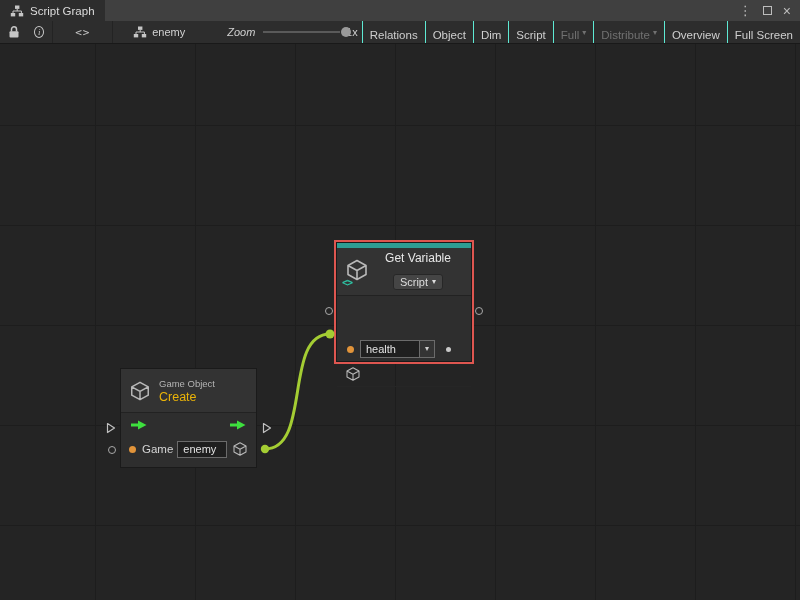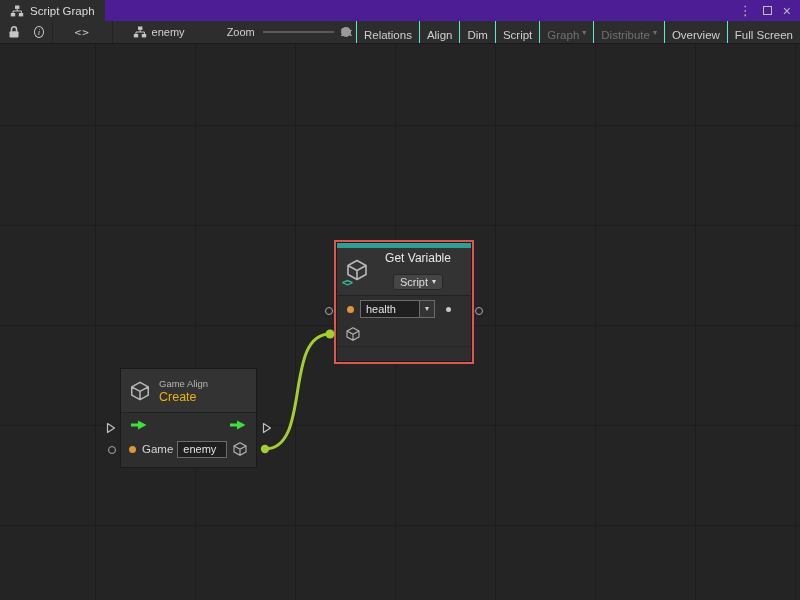--- a/index.html
+++ b/index.html
@@ -6,21 +6,21 @@
   html, body {
     width: 800px; height: 600px; overflow: hidden;
     background: var(--canvas-bg, #242424);
     font-family: "Liberation Sans", sans-serif;
     position: relative;
   }
 
   
   #titlebar {
     position: absolute; top: 0; left: 0; right: 0; height: 21px;
-    background: #4c1d95; display: flex; align-items: stretch; z-index: 5;
+    background: #404040; display: flex; align-items: stretch; z-index: 5;
   }
   .tab {
     display: flex; align-items: center; gap: 6px; padding: 0 10px;
     background: var(--panel-bg, #2d2d2d); color: #dcdcdc; font-size: 11.5px;
   }
   .gicon { width: 14px; height: 12px; }
   .gicon rect { fill: #c6c6c6; }
   .gicon .gline { stroke: #c6c6c6; fill: none; stroke-width: 1; }
   .titlebar-right {
     margin-left: auto; display: flex; align-items: center; gap: 11px;
@@ -45,21 +45,21 @@
     display: inline-flex; align-items: center; justify-content: center;
     font-family: "Liberation Serif", serif; font-style: italic; font-size: 9px;
     color: #c6c6c6; margin: 0 8px;
   }
   .tsep { width: 1px; align-self: stretch; background: #232323; }
   .code-seg {
     font-family: "DejaVu Sans Mono", monospace; font-size: 11px; color: #c9c9c9;
     padding: 0 22px; letter-spacing: 1px;
   }
   .graph-ref { display: flex; align-items: center; gap: 5px; padding: 0 14px 0 20px; color: #d2d2d2; }
-  .zoom-label { margin-left: 28px; color: #cfcfcf; }
+  .zoom-label { margin-left: 28px; color: #cfcfcf; font-style: italic; }
   .slider { position: relative; width: 92px; height: 12px; margin: 0 6px 0 8px; }
   .slider-track { position: absolute; left: 0; right: 0; top: 5px; height: 2px; background: #5a5a5a; }
   .slider-handle {
     position: absolute; top: 1px; left: 78px; width: 10px; height: 10px;
     background: #9a9a9a; border-radius: 50%;
   }
   .zoom-val { color: #cfcfcf; margin-right: 4px; }
   .tb-buttons { margin-left: auto; display: flex; height: 100%; }
   .tbtn {
     display: flex; align-items: flex-start; gap: 3px; padding: 8px 7px;
@@ -97,21 +97,21 @@
     font-family: "DejaVu Sans Mono", monospace; font-weight: bold; font-size: 10px;
     color: var(--teal-code, #2ec4a5); letter-spacing: -1px;
   }
   .gv-head-col { flex: 1; display: flex; flex-direction: column; align-items: center; gap: 9px; }
   .gv-title { font-size: 12px; color: #e8e8e8; }
   .dropdown {
     display: flex; align-items: center; gap: 4px; height: 16px; padding: 0 6px;
     background: #454545; border: 1px solid #272727; border-radius: 3px;
     font-size: 11px; color: #dddddd;
   }
-  .gv-row1 { height: 26px; display: flex; align-items: center; padding: 0 10px; gap: 6px; }
+  .gv-row1 { height: 26px; display: flex; align-items: center; padding: 0 10px; gap: 6px; margin-top: 40px; }
   .gv-row2 { height: 24px; display: flex; align-items: center; padding: 0 8px; }
   .gv-row2 svg { width: 16px; height: 16px; }
   .gv-footer { height: 14px; border-top: 1px solid #262626; }
   .dot { border-radius: 50%; flex: 0 0 auto; }
   .dot.orange { width: 7px; height: 7px; background: var(--value-orange, #e2943a); }
   .dot.out { width: 5px; height: 5px; background: #c9c9c9; margin-left: auto; margin-right: 10px; }
   .combo { display: flex; height: 18px; border: 1px solid #6b6b6b; background: #1f1f1f; }
   .combo-text { width: 58px; padding: 0 5px; font-size: 11px; color: #e2e2e2;
     display: flex; align-items: center; }
   .combo-btn { width: 15px; display: flex; align-items: center; justify-content: center;
@@ -196,30 +196,30 @@
     <div class="slider-track"></div>
     <div class="slider-handle"></div>
   </div>
   <span class="zoom-val">1x</span>
 
   <div class="tb-buttons">
     <div class="tbtn">
       <span>Relations</span>
     </div>
     <div class="tbtn">
-      <span>Align</span>
+      <span>Object</span>
     </div>
     <div class="tbtn">
       <span>Dim</span>
     </div>
     <div class="tbtn">
       <span>Script</span>
     </div>
     <div class="tbtn disabled">
-      <span>Graph</span>
+      <span>Full</span>
       <span class="caret">▾</span>
     </div>
     <div class="tbtn disabled">
       <span>Distribute</span>
       <span class="caret">▾</span>
     </div>
     <div class="tbtn">
       <span>Overview</span>
     </div>
     <div class="tbtn">
@@ -266,21 +266,21 @@
   <span class="port-circle" style="left:-12px; top:64px;"></span>
   <span class="port-circle" style="left:138px; top:64px;"></span>
 </div>
 
 <div class="node" id="node-create">
   <div class="cr-header">
     <svg viewBox="0 0 24 24">
       <path class="cube" d="M12 2.5 L21 7.5 V16.5 L12 21.5 L3 16.5 V7.5 Z M3 7.5 L12 12.5 L21 7.5 M12 12.5 V21.5"></path>
     </svg>
     <div class="cr-head-col">
-      <div class="cr-category">Game Align</div>
+      <div class="cr-category">Game Object</div>
       <div class="cr-title">Create</div>
     </div>
   </div>
   <div class="cr-row1">
     <svg class="flow-arrow" viewBox="0 0 16 10">
       <path class="fa-line" d="M0 5 H8"></path>
         <path class="fa-head" d="M7 0.5 L15.5 5 L7 9.5 Z"></path>
     </svg>
     <svg class="flow-arrow" viewBox="0 0 16 10">
       <path class="fa-line" d="M0 5 H8"></path>

